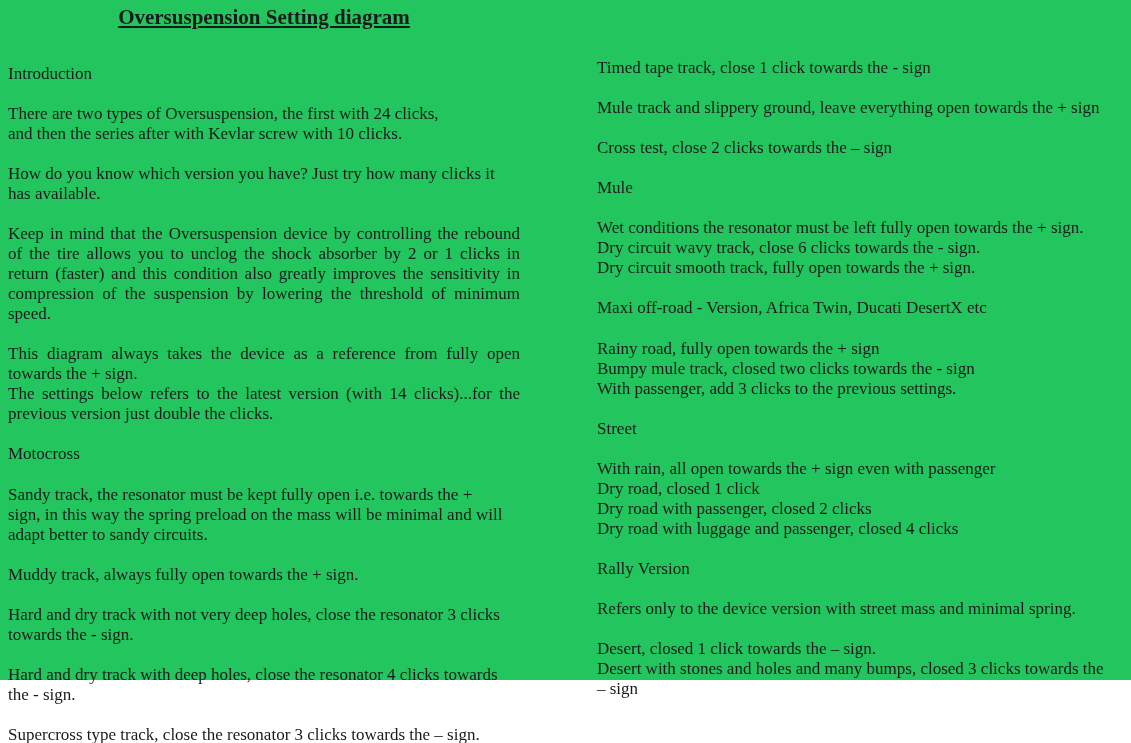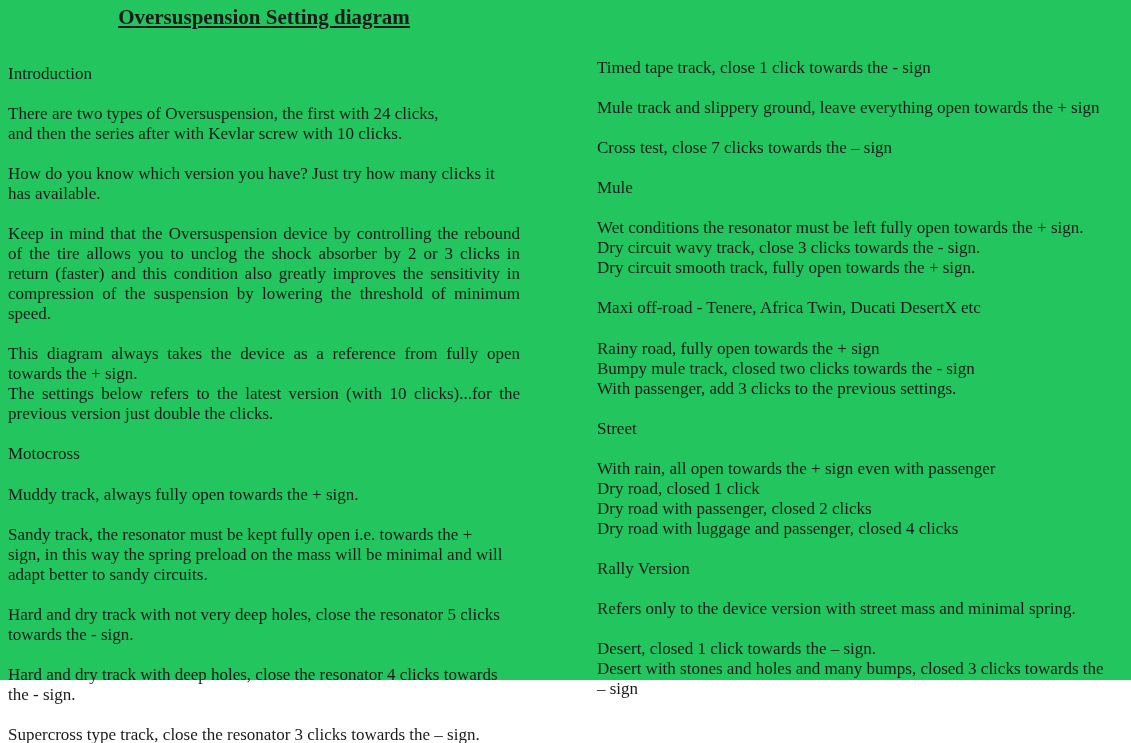--- a/index.html
+++ b/index.html
@@ -68,47 +68,47 @@
 <div class="page">
 
   <div class="col col-left">
     <h1 class="doc-title">Oversuspension Setting diagram</h1>
 
     <h2>Introduction</h2>
     <p>There are two types of Oversuspension, the first with 24 clicks,
 and then the series after with Kevlar screw with 10 clicks.</p>
     <p>How do you know which version you have? Just try how many clicks it
 has available.</p>
-    <p class="justify">Keep in mind that the Oversuspension device by controlling the rebound of the tire allows you to unclog the shock absorber by 2 or 3 clicks in return (faster) and this condition also greatly improves the sensitivity in compression of the suspension by lowering the threshold of minimum speed.</p>
+    <p class="justify">Keep in mind that the Oversuspension device by controlling the rebound of the tire allows you to unclog the shock absorber by 2 or 1 clicks in return (faster) and this condition also greatly improves the sensitivity in compression of the suspension by lowering the threshold of minimum speed.</p>
     <p class="justify tight">This diagram always takes the device as a reference from fully open towards the + sign.</p>
-    <p class="justify">The settings below refers to the latest version (with 10 clicks)...for the previous version just double the clicks.</p>
+    <p class="justify">The settings below refers to the latest version (with 14 clicks)...for the previous version just double the clicks.</p>
 
     <h2>Motocross</h2>
-    <p>Muddy track, always fully open towards the + sign.</p>
     <p>Sandy track, the resonator must be kept fully open i.e. towards the +
 sign, in this way the spring preload on the mass will be minimal and will
 adapt better to sandy circuits.</p>
-    <p>Hard and dry track with not very deep holes, close the resonator 5 clicks
+    <p>Muddy track, always fully open towards the + sign.</p>
+    <p>Hard and dry track with not very deep holes, close the resonator 3 clicks
 towards the - sign.</p>
     <p>Hard and dry track with deep holes, close the resonator 4 clicks towards
 the - sign.</p>
     <p>Supercross type track, close the resonator 3 clicks towards the – sign.</p>
   </div>
 
   <div class="col col-right">
     <p>Timed tape track, close 1 click towards the - sign</p>
     <p>Mule track and slippery ground, leave everything open towards the + sign</p>
-    <p>Cross test, close 7 clicks towards the – sign</p>
+    <p>Cross test, close 2 clicks towards the – sign</p>
 
     <h2>Mule</h2>
     <p>Wet conditions the resonator must be left fully open towards the + sign.
-Dry circuit wavy track, close 3 clicks towards the - sign.
+Dry circuit wavy track, close 6 clicks towards the - sign.
 Dry circuit smooth track, fully open towards the + sign.</p>
 
-    <h2>Maxi off-road - Tenere, Africa Twin, Ducati DesertX etc</h2>
+    <h2>Maxi off-road - Version, Africa Twin, Ducati DesertX etc</h2>
     <p>Rainy road, fully open towards the + sign
 Bumpy mule track, closed two clicks towards the - sign
 With passenger, add 3 clicks to the previous settings.</p>
 
     <h2>Street</h2>
     <p>With rain, all open towards the + sign even with passenger
 Dry road, closed 1 click
 Dry road with passenger, closed 2 clicks
 Dry road with luggage and passenger, closed 4 clicks</p>
 

